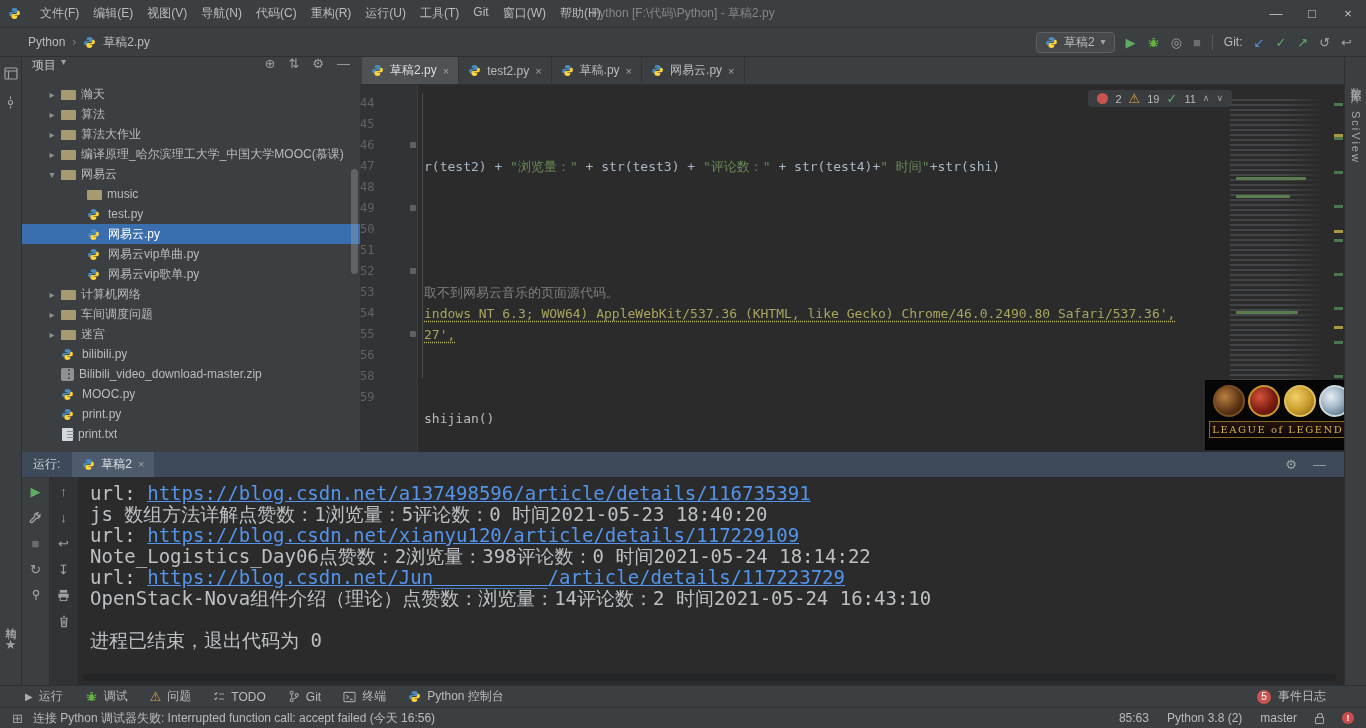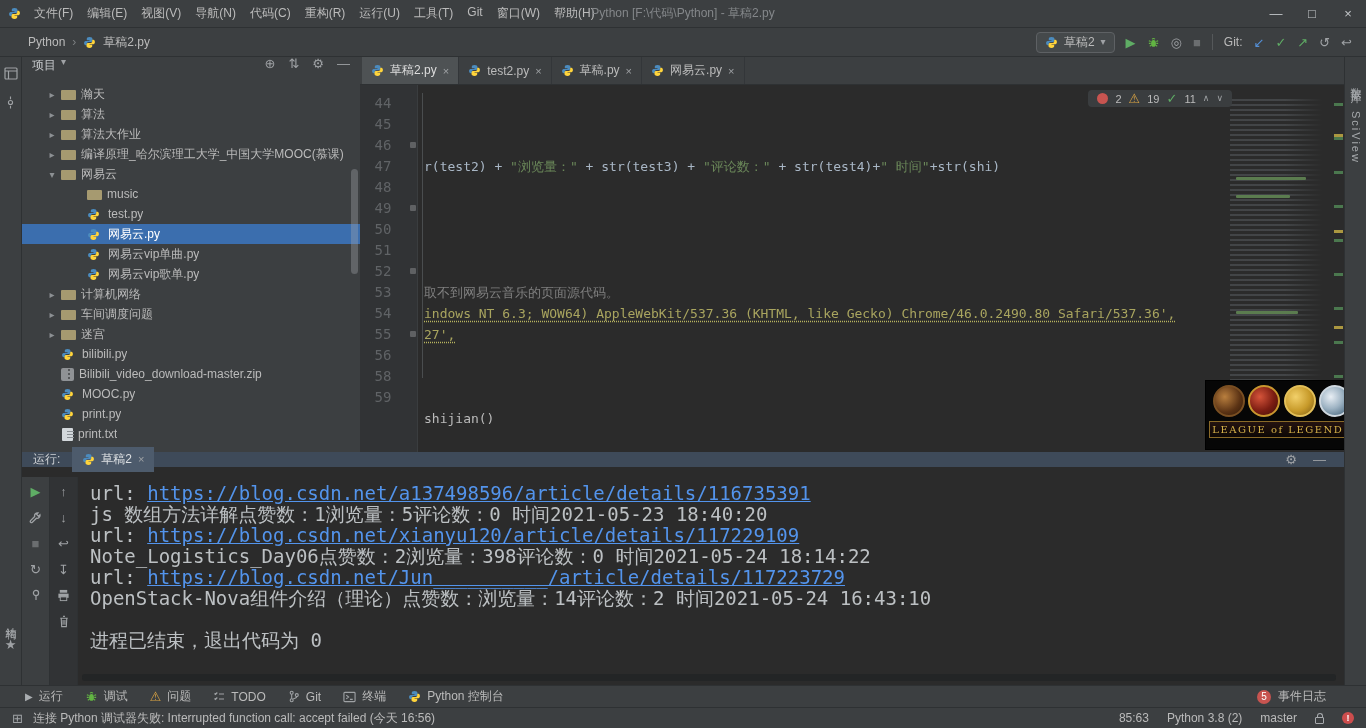--- a/index.html
+++ b/index.html
@@ -5,21 +5,21 @@
   *{box-sizing:border-box;margin:0;padding:0}
   html,body{width:1366px;height:728px;overflow:hidden}
   body{position:relative;background:#2b2b2b;font-family:"Liberation Sans","DejaVu Sans",sans-serif;font-size:12px;color:#bbbbbb;cursor:default}
   .ic{display:inline-flex;align-items:center;justify-content:center;font-size:13px;color:#9fa2a5;line-height:1}
   .ic svg{display:block}
   .xs{font-size:10px}
   .vsep{width:1px;height:16px;background:#55585a;display:inline-block}
 
   
   .titlebar{position:absolute;left:0;top:0;width:100%;height:28px;background:#3c3f41;border-bottom:1px solid #2e3133;display:flex;align-items:center;padding-left:8px}
-  .menus{display:flex;margin-left:6px}
+  .menus{display:flex;margin-left:12px}
   .menu-item{padding:4px 7px;color:#bbbbbb;white-space:nowrap}
   .win-title{position:absolute;left:50%;transform:translateX(-50%);color:#84878a;white-space:nowrap}
   .win-controls{margin-left:auto;display:flex;height:28px}
   .win-controls .ic{width:36px;height:28px;color:#c3c6c9;font-size:13px}
 
   
   .navbar{position:absolute;left:0;top:28px;width:100%;height:29px;background:#3c3f41;border-bottom:1px solid #2e3133;display:flex;align-items:center;padding:0 14px}
   .crumbs{display:flex;align-items:center;gap:7px;padding-left:14px;color:#bbbbbb}
   .crumb-sep{color:#7c7f82}
   .nav-right{margin-left:auto;display:flex;align-items:center;gap:11px}
@@ -62,21 +62,21 @@
   .editor{position:absolute;left:360px;top:57px;width:984px;height:395px;background:#2b2b2b}
   .tabs{height:28px;background:#3c3f41;border-bottom:1px solid #2e3133;display:flex;align-items:stretch;padding-left:2px}
   .tab{display:flex;align-items:center;gap:6px;padding:0 9px;color:#bbbbbb;border-right:1px solid #333639}
   .tab.active{background:#4e5254;color:#dddddd}
   .tab-x{color:#9fa2a5;font-size:11px}
   .ebody{position:absolute;left:0;top:28px;right:0;bottom:0;overflow:hidden}
   .gutterbg{position:absolute;left:0;top:0;bottom:0;width:58px;background:#313335;border-right:1px solid #3a3d3f}
   .indent-guide{position:absolute;left:62px;top:8px;width:1px;height:285px;background:#4a4d4f}
   #editor-lines{position:absolute;left:0;top:0;right:0;padding-top:8px}
   .eline{position:relative;height:21px;line-height:21px;font-family:"DejaVu Sans Mono","Liberation Mono",monospace;font-size:13px;white-space:pre}
-  .eline .num{position:absolute;left:0;top:0;width:46px;text-align:center;color:#606366;font-size:14px}
+  .eline .num{position:absolute;left:0;top:0;width:46px;text-align:left;color:#606366;font-size:12px}
   .eline .code{position:absolute;left:64px;top:0}
   .eline.cur{background:#323232}
   .eline.cur .num{color:#a4a3a3}
   .gmark{position:absolute;left:50px;top:7px;width:6px;height:6px;background:#5f6163;border-radius:1px}
   .seg-plain{color:#a9b7c6}
   .seg-string{color:#6a8759}
   .seg-comment{color:#7f7f7f}
   .seg-stringwarn{color:#a9a55f;text-decoration:underline dotted #b8b45f;text-underline-offset:3px}
   .seg-paren{background:#3b514d;color:#a9b7c6;border-radius:2px}
   .inspections{position:absolute;right:112px;top:5px;display:flex;align-items:center;gap:7px;background:rgba(60,63,65,.92);border-radius:4px;padding:2px 9px;z-index:4}
@@ -97,21 +97,21 @@
   .embrow{display:flex;justify-content:space-between;padding:4px 7px 0 7px}
   .emb{width:32px;height:32px;border-radius:50%;flex:none}
   .e1{background:radial-gradient(circle at 35% 35%,#b97f3e,#5a3214 60%,#2e1808);border:2px solid #7a4f22}
   .e2{background:radial-gradient(circle at 35% 35%,#d6543a,#7c1d12 55%,#3c0e08);border:2px solid #c9972f}
   .e3{background:radial-gradient(circle at 35% 35%,#f2d06a,#c79a2a 55%,#7a5a14);border:2px solid #e3c05a}
   .e4{background:radial-gradient(circle at 35% 35%,#e8eef4,#9fb4c4 45%,#33556e);border:2px solid #cfd8e0}
   .lol-banner{height:17px;margin:4px 3px 0 3px;background:linear-gradient(#241310,#0d0705);border:1px solid #8a6a28;display:flex;align-items:center;justify-content:center;color:#d6b24a;font-family:"DejaVu Serif","Liberation Serif",serif;font-size:10px;letter-spacing:1.5px;white-space:nowrap}
 
   
   .runpanel{position:absolute;left:22px;top:452px;width:1322px;height:233px;background:#2b2b2b}
-  .r-head{height:15px;background:#3e4a59;display:flex;align-items:center;padding-left:11px;gap:12px}
+  .r-head{height:25px;background:#3e4a59;display:flex;align-items:center;padding-left:11px;gap:12px}
   .r-label{color:#d0d3d6}
   .r-tab{height:25px;display:flex;align-items:center;gap:6px;padding:0 10px;background:#4d5b6c;color:#dde0e3}
   .r-tools{margin-left:auto;display:flex;gap:16px;padding-right:18px}
   .r-body{position:absolute;left:0;top:25px;right:0;bottom:0}
   .tb{position:absolute;top:0;bottom:0;width:28px;display:flex;flex-direction:column;align-items:center;padding-top:8px;gap:13px}
   .tb1{left:0;background:#3c3f41;border-right:1px solid #2e3133}
   .tb2{left:28px;background:#313335;border-right:1px solid #2e3133}
   #console-lines{position:absolute;left:68px;top:6px;right:10px;font-family:"DejaVu Sans Mono","Liberation Mono",monospace;font-size:19px;color:#bcc0c3}
   .c-line{height:21px;line-height:21px;white-space:pre}
   .c-link{color:#5394ec;text-decoration:underline}

